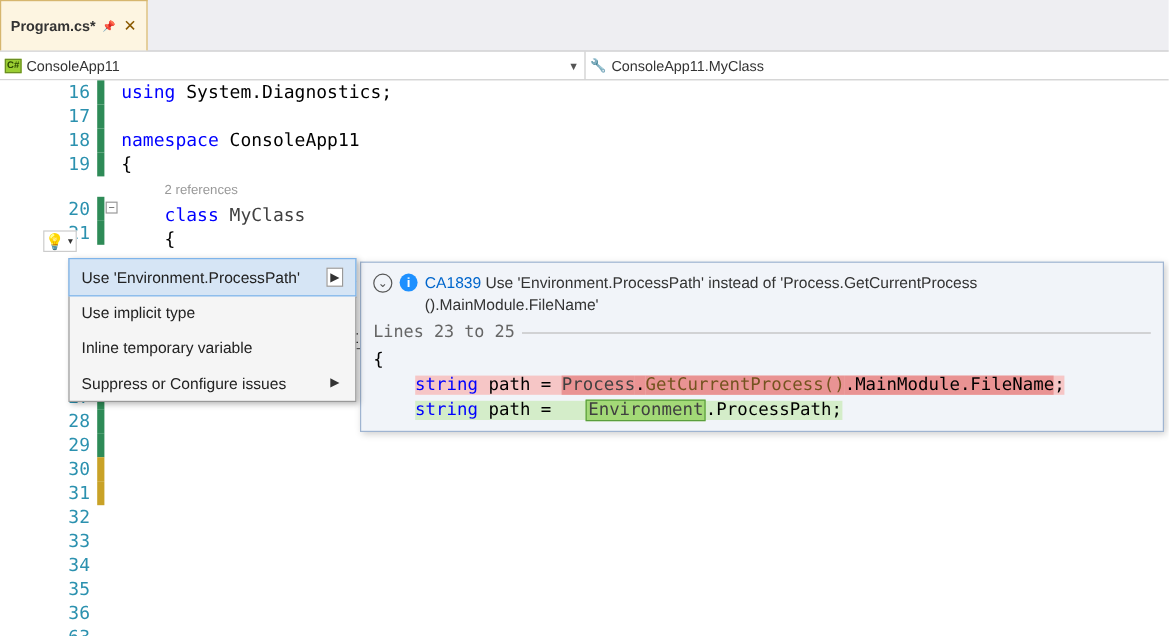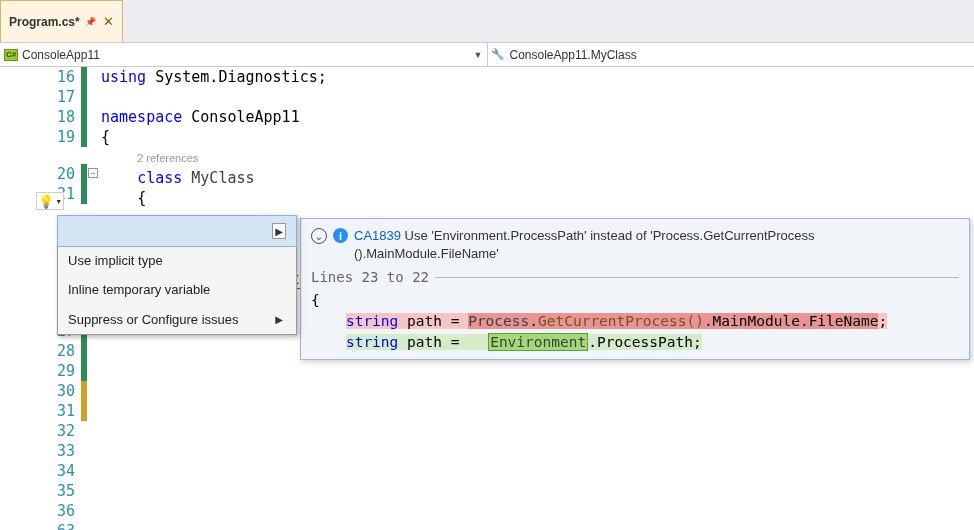--- a/index.html
+++ b/index.html
@@ -147,20 +147,21 @@
 </div>
 </div>
 
 <div class="bulb">
   <span class="bulb-icon">💡</span>
   <span class="bulb-dd">▼</span>
 </div>
 
 <div class="popup-menu">
   <div class="popup-item sel">
+    <span>Use 'Environment.ProcessPath'</span>
     <span class="arrow">▶</span>
   </div>
   <div class="popup-item">
     <span>Use implicit type</span>
   </div>
   <div class="popup-item">
     <span>Inline temporary variable</span>
   </div>
   <div class="popup-item last">
     <span>Suppress or Configure issues</span>
@@ -170,19 +171,19 @@
 
 <div class="preview">
   <div class="preview-head">
     <span class="chev">⌄</span>
     <span class="info-icon">i</span>
     <div class="preview-msg">
       <a>CA1839</a><span> Use 'Environment.ProcessPath' instead of 'Process.GetCurrentProcess</span><br><span>().MainModule.FileName'</span>
     </div>
   </div>
   <div class="preview-lines">
-    <span>Lines 23 to 22</span>
+    <span>Lines 23 to 25</span>
       <span class="rule"></span>
   </div>
   <div class="preview-code"><span>{</span>
 <span>    </span><span class="diff-del"><span class="kw">string</span><span> path = </span><span class="hl type">Process</span><span class="hl">.</span><span class="hl" style="color:#74531f">GetCurrentProcess()</span><span class="hl">.MainModule.FileName</span><span>;</span></span>
 <span>    </span><span class="diff-add"><span class="kw">string</span><span> path = </span><span class="hl2 type">Environment</span><span>.ProcessPath</span><span>;</span></span></div>
 </div>
 
 </body></html>

